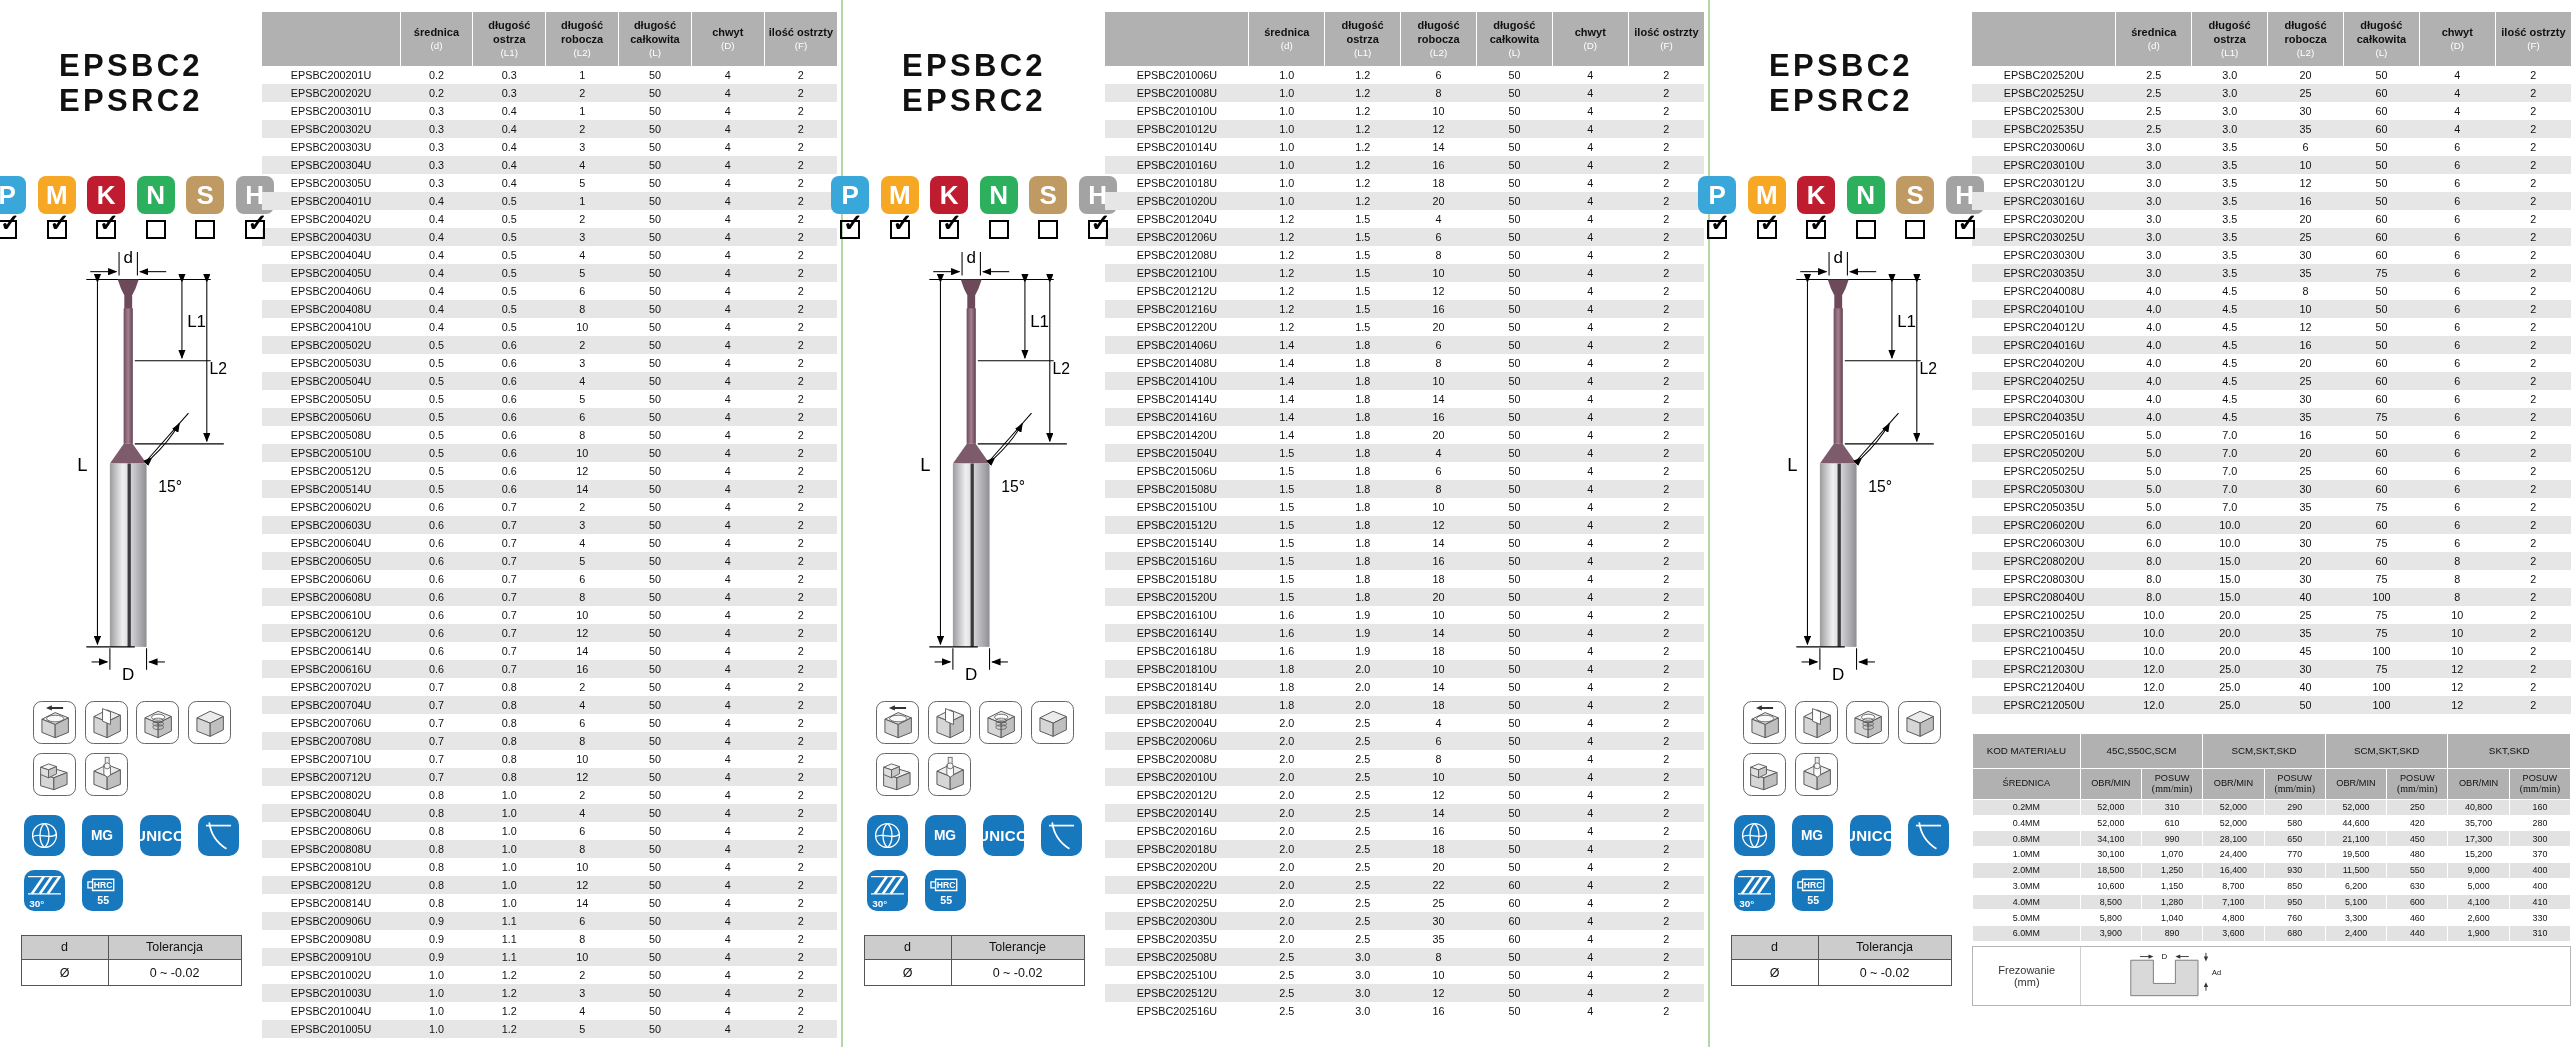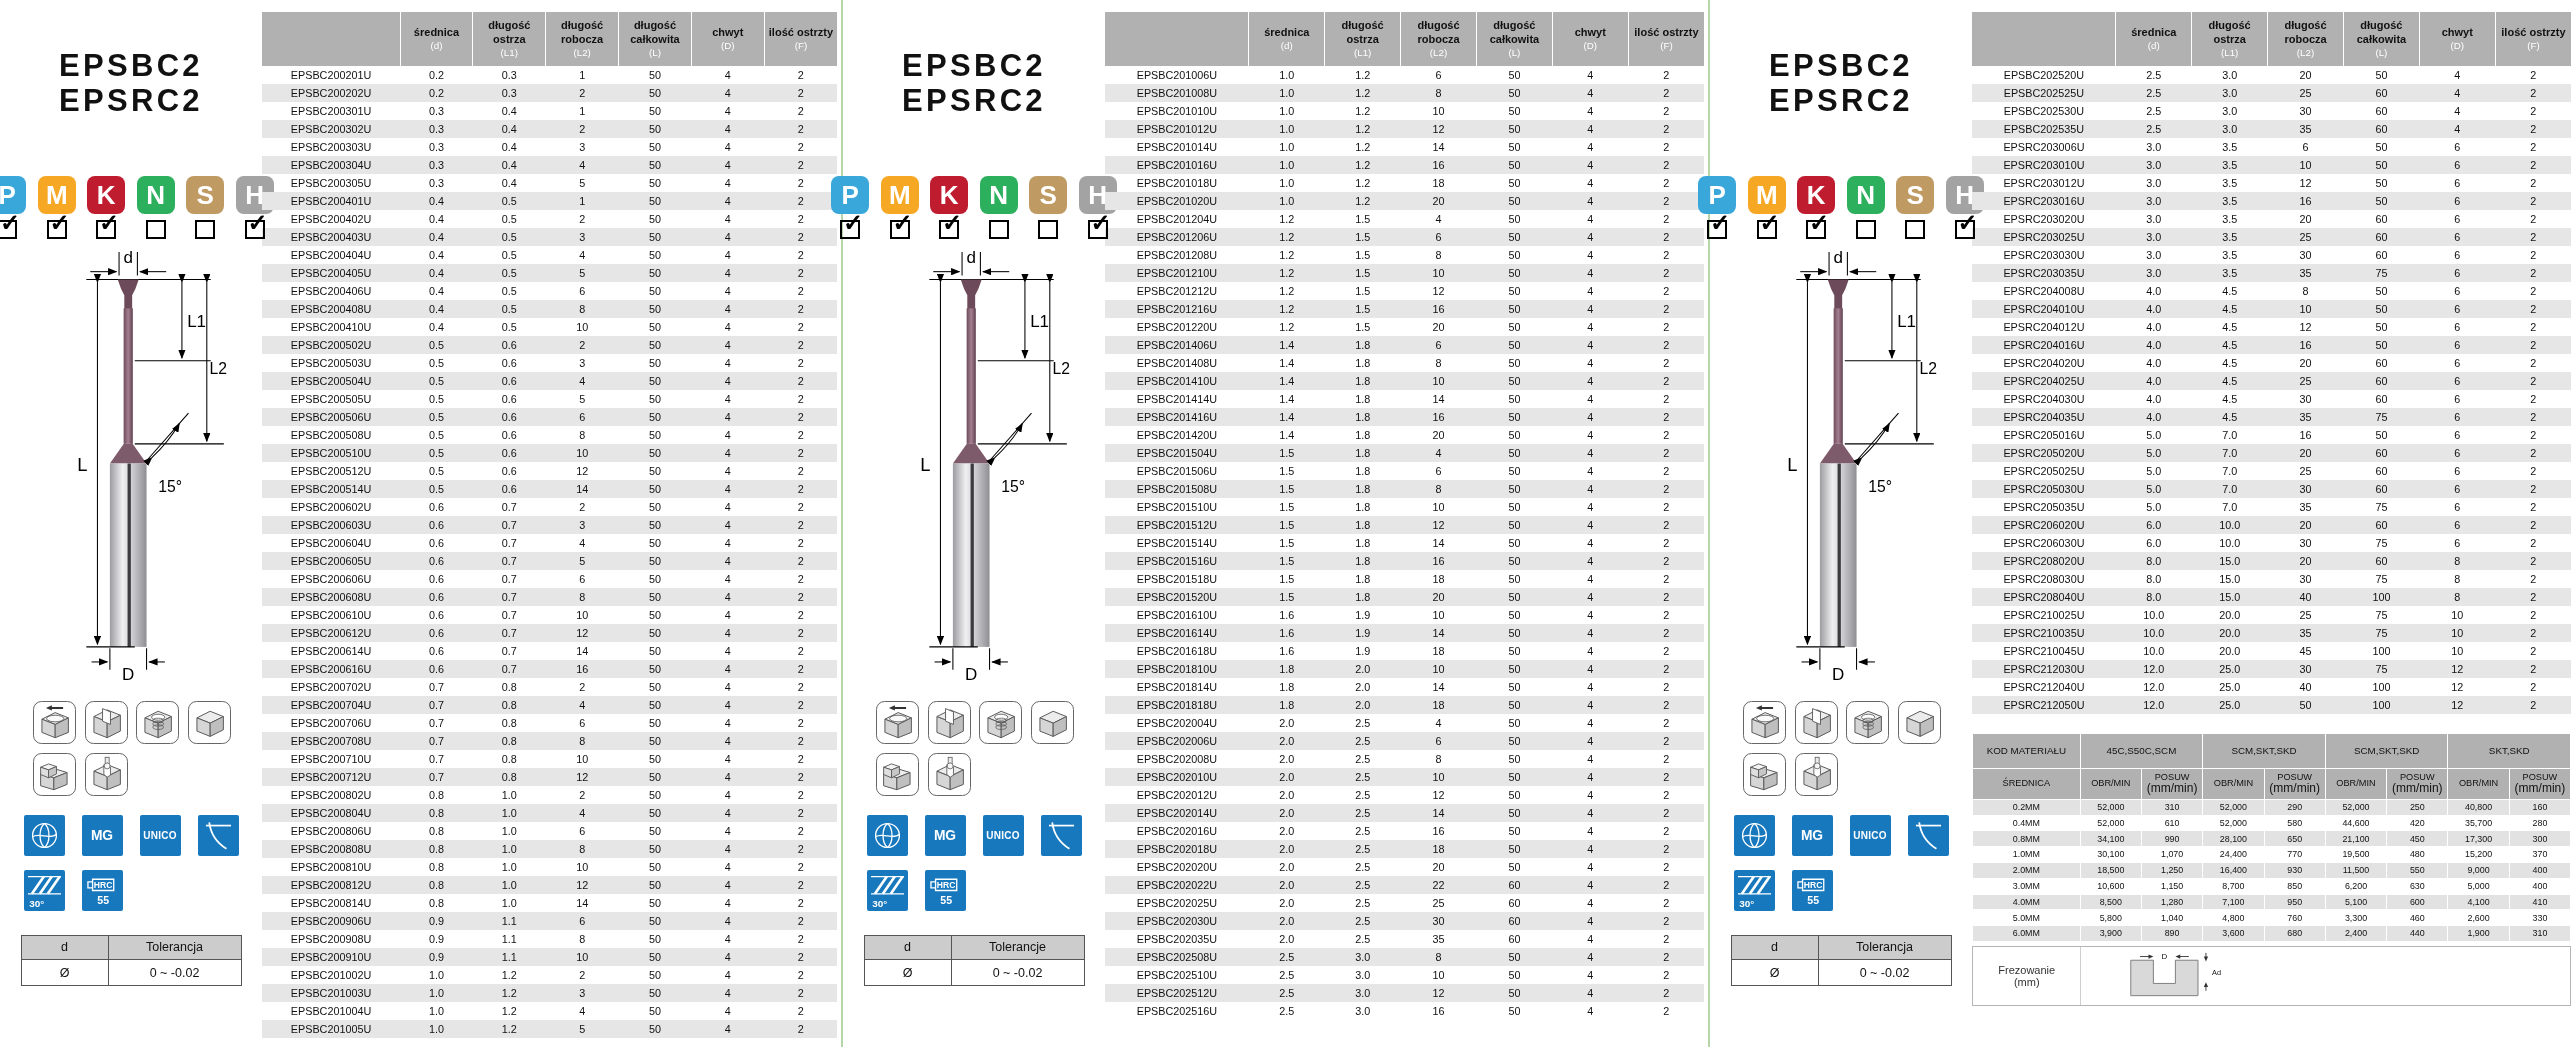--- a/index.html
+++ b/index.html
@@ -21,23 +21,23 @@
   .m-n{background:#2cb05e;} .m-s{background:#bf9b63;} .m-h{background:#a3a3a3;}
   .cb{width:15.7px;height:15.7px;border:2px solid #000;margin-top:5.2px;position:relative;}
   .cb .check{position:absolute;left:0.7px;top:-11px;font-size:24px;font-weight:bold;color:#000;line-height:1;}
 
   .drawing{margin-top:9.2px;}
 
   .gicons{display:grid;grid-template-columns:repeat(4,41px);gap:9.2px 10.5px;margin-top:19.7px;}
   .gicon{width:41px;height:41px;border:1.3px solid #666;border-radius:8.5px;background:#fff;}
 
   .bicons{display:grid;grid-template-columns:repeat(4,41px);gap:14.4px 17px;margin-top:18.4px;}
-  .bicon{width:41px;height:41px;border-radius:2px;background:#1878be;color:#fff;
+  .bicon{width:41px;height:41px;border-radius:10px;background:#1878be;color:#fff;
          display:flex;flex-direction:column;align-items:center;justify-content:center;font-weight:bold;}
-  .bicon .t-mg{font-size:13.8px;} .bicon .t-unico{font-size:10px;letter-spacing:0.3px;}
+  .bicon .t-mg{font-size:13.8px;} .bicon .t-unico{font-size:15px;letter-spacing:0.3px;}
 
   .tol{border-collapse:collapse;margin-top:23.6px;font-size:12.5px;}
   .tol th,.tol td{border:1.3px solid #555;text-align:center;}
   .tol th{background:#ccc;font-weight:normal;height:21px;}
   .tol td{height:23.6px;background:#fff;}
   .tol .c1{width:84px;} .tol .c2{width:130px;}
 
   table.main{width:100%;border-collapse:collapse;table-layout:fixed;text-align:center;}
   table.main thead th{background:#b1b1b1;height:52px;font-size:11px;font-weight:bold;
                       line-height:1.2;padding:1.3px;border-left:1.3px solid #fff;vertical-align:middle;}
@@ -47,21 +47,21 @@
   table.main tbody tr:nth-child(even){background:#e6e6e6;}
   col.c0{width:24%;} col.cx{width:12.66%;}
 
   .extra{margin-top:18.4px;}
   table.mat{width:100%;border-collapse:collapse;table-layout:fixed;text-align:center;}
   table.mat td,table.mat th{border:1.3px solid #fff;padding:0;white-space:pre-line;line-height:1.15;}
   tbody.matinfo tr:nth-child(1) td{background:#b1b1b1;height:34px;font-size:9.8px;}
   tbody.matinfo tr:nth-child(2) td{background:#dcdcdc;height:22px;font-size:9.8px;text-align:right;}
   tbody.matinfo tr:nth-child(3) td{background:#f4f4f4;height:19.7px;font-size:9.8px;}
   tr.feedhead th{background:#b1b1b1;height:30px;font-size:9.2px;font-weight:normal;}
-  tr.feedhead .unit{font-size:12px;}
+  tr.feedhead .unit{font-size:10px;font-family:Liberation Serif, serif;}
   tbody.feed td{height:14.8px;font-size:8.9px;}
   tbody.feed tr:nth-child(odd){background:#e2e2e2;}
   col.m0{width:18%;} col.mx{width:10.25%;}
 
   .frez{display:flex;border:0.7px solid #b5b5b5;margin-top:3.9px;height:58px;background:#fff;}
   .frez .lab{width:18%;flex:none;display:flex;flex-direction:column;align-items:center;justify-content:center;
              font-size:11px;color:#333;border-right:0.7px solid #cfcfcf;}
   .frez .dia{flex:1;display:flex;align-items:center;padding-left:23.6px;}
 </style>
 </head>

